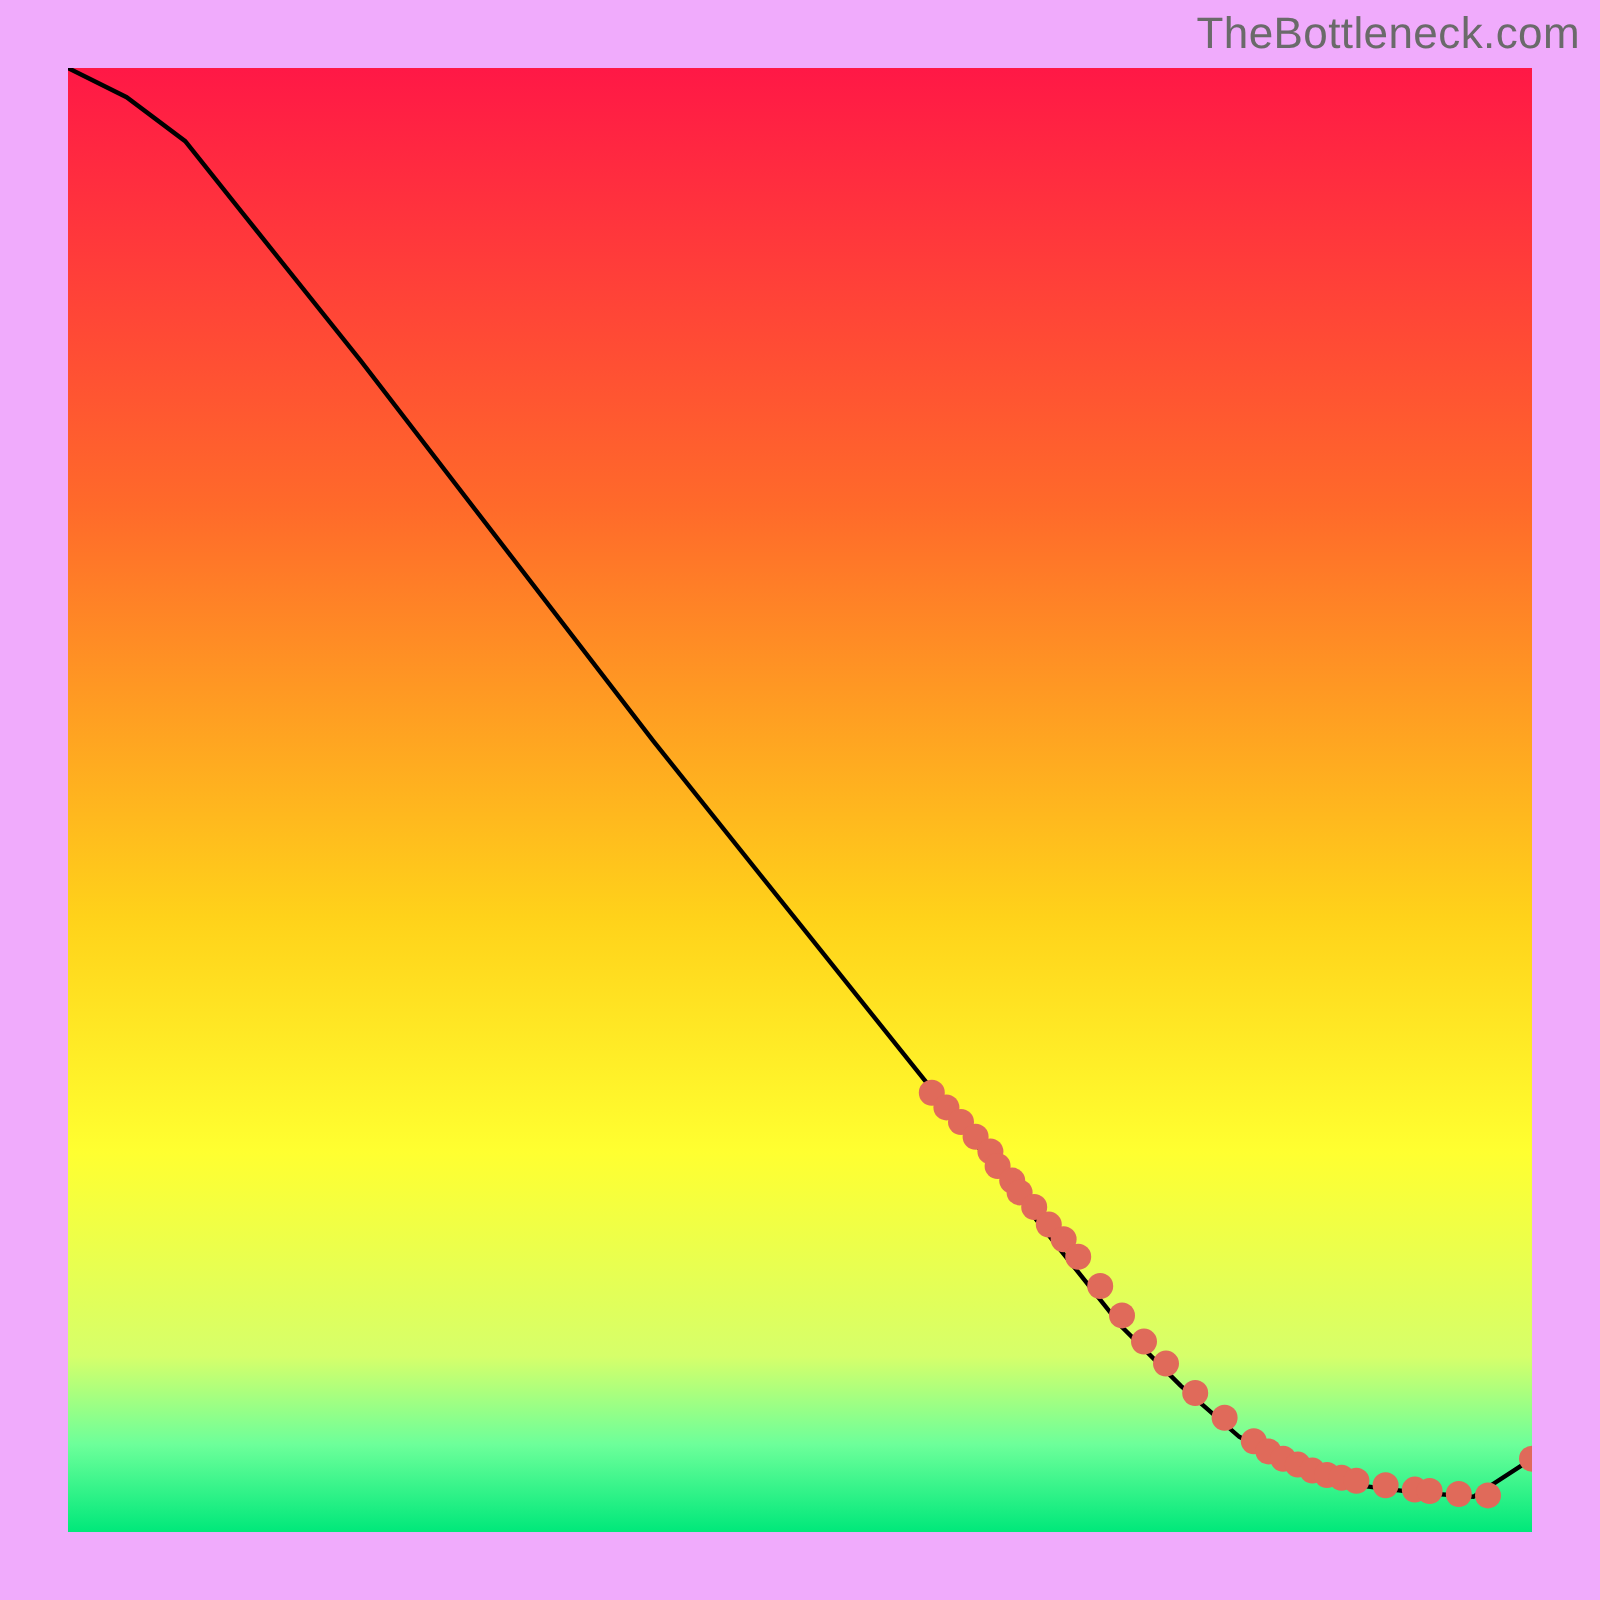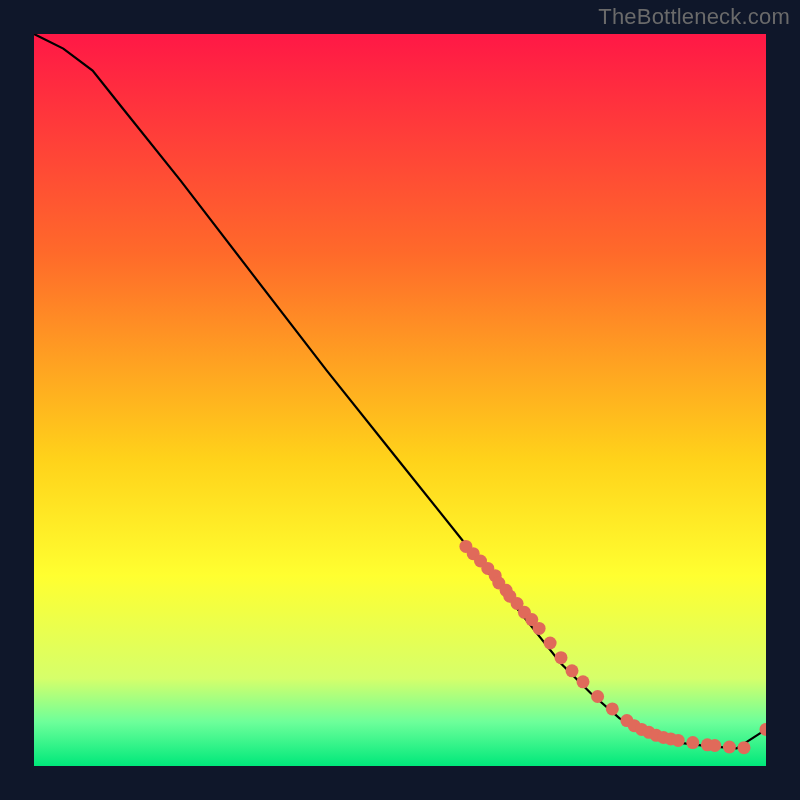--- a/index.html
+++ b/index.html
@@ -8,21 +8,21 @@
     width: 800px;
     height: 800px;
     background: #000;
     overflow: hidden;
     font-family: Arial, Helvetica, sans-serif;
   }
   .frame {
     position: relative;
     width: 800px;
     height: 800px;
-    background: #0f172a;
+    background: #f0abfc;
   }
   .attribution {
     position: absolute;
     top: 4px;
     right: 10px;
     color: #6a6a6a;
     font-size: 22px;
     letter-spacing: 0.2px;
   }
   .plot-wrap {

